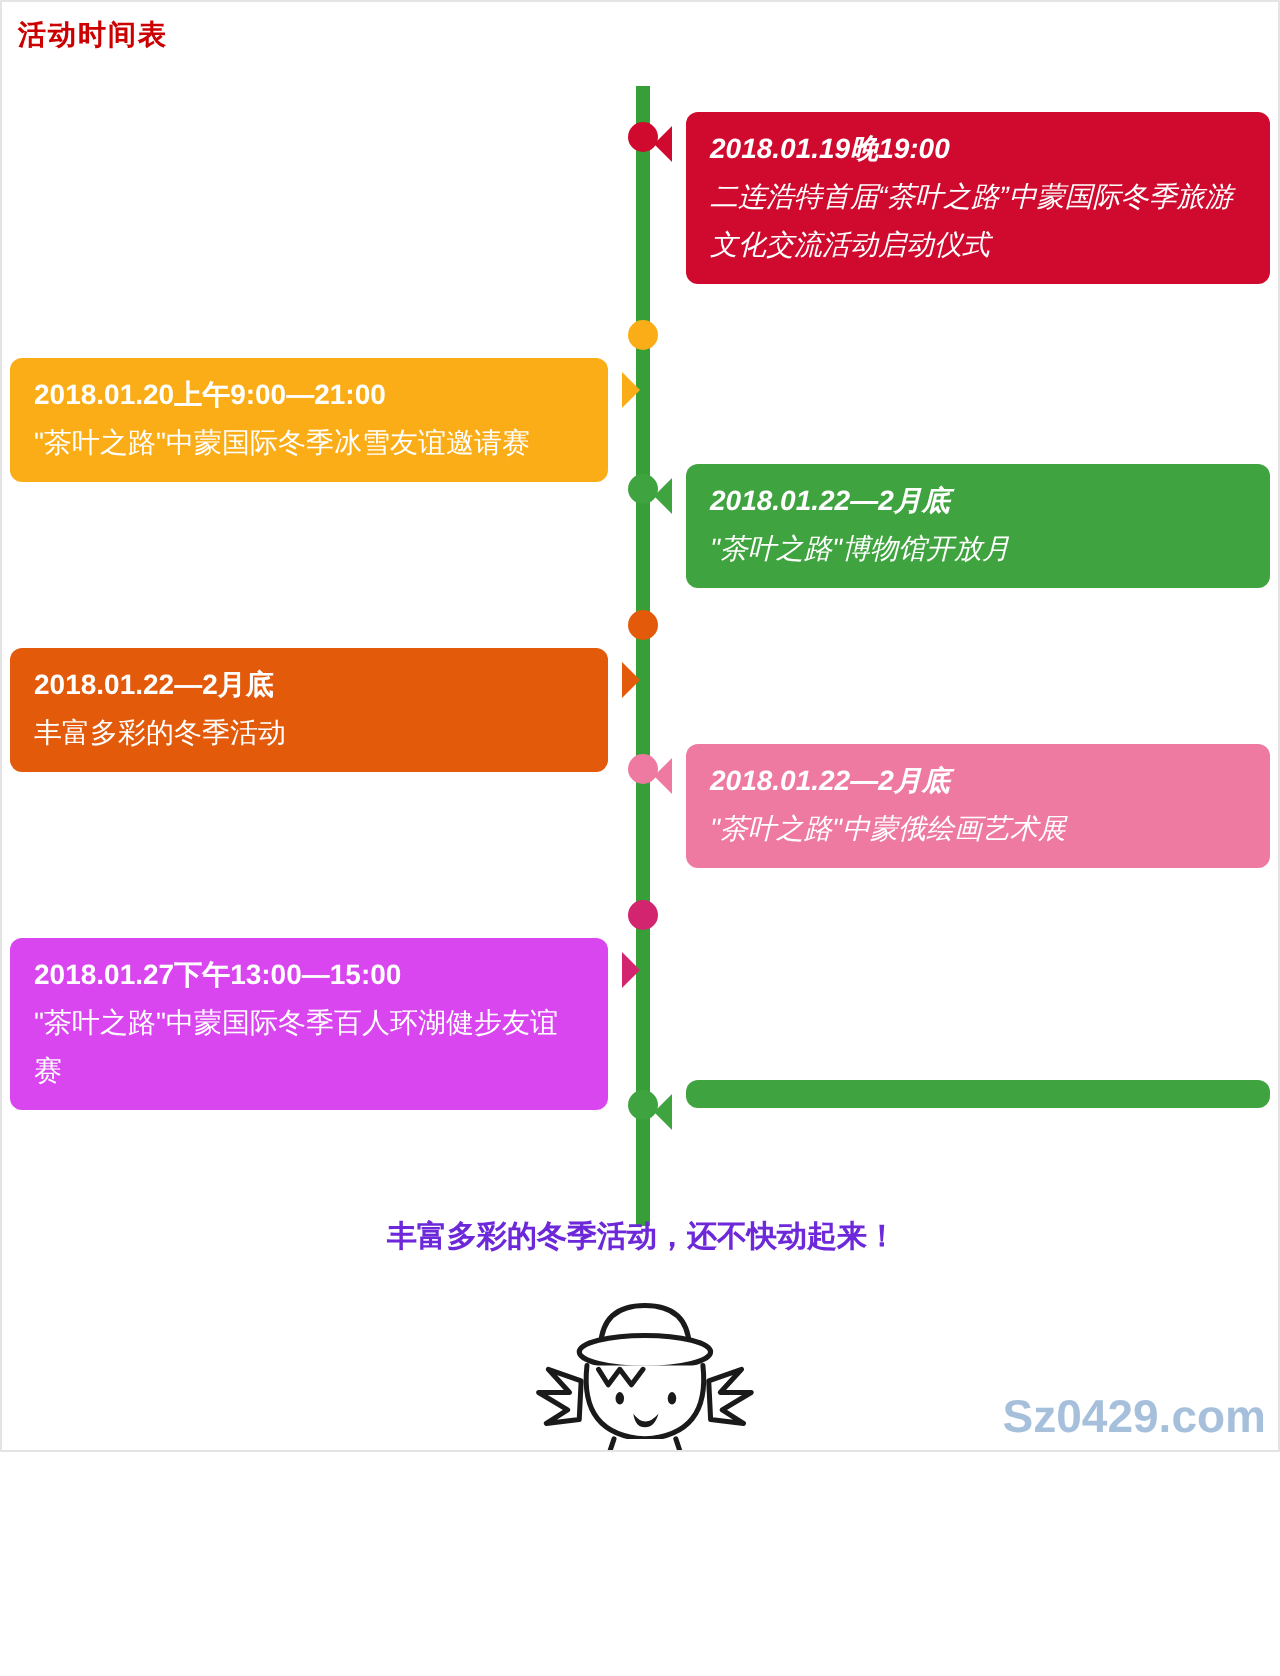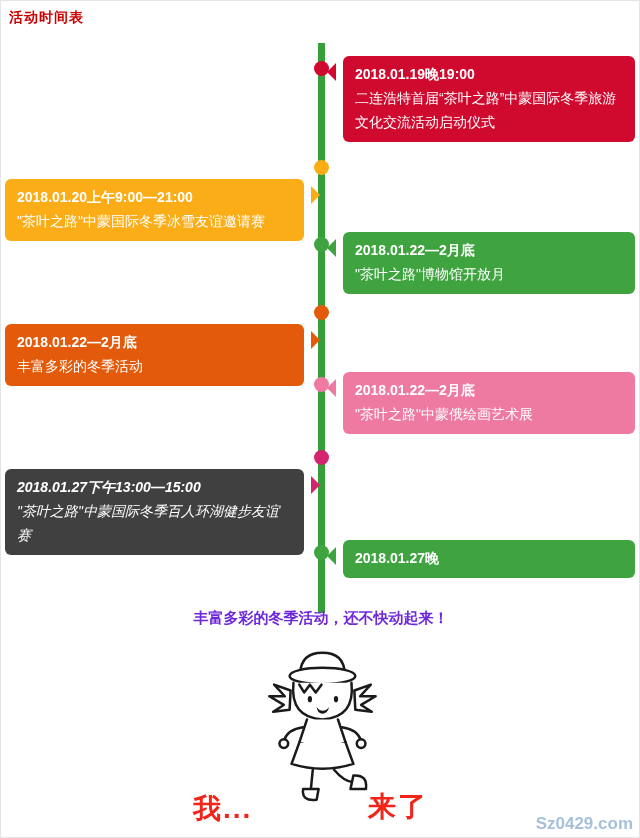--- a/index.html
+++ b/index.html
@@ -1,55 +1,55 @@
 <!DOCTYPE html>
 <html><head>
 <meta charset="utf-8">
 <style>
   * { margin:0; padding:0; box-sizing:border-box; }
   html,body { background:#fff; }
   body { font-family:"Liberation Sans","DejaVu Sans",sans-serif; }
   .canvas{
-    position:relative; width:640px; height:838px; background:#fff;
+    position:relative; width:640px; height:726px; background:#fff;
     border:1px solid #e4e4e4; overflow:hidden;
   }
   .page-title{
     position:absolute; top:8px; left:8px;
     color:#cc0000; font-weight:bold; font-size:14px; letter-spacing:1px;
   }
   .tl-line{
     position:absolute; left:317px; top:42px; width:7px; height:570px;
     background:#379f37;
   }
   .event{ position:absolute; left:0; width:640px; }
   .dot{
     position:absolute; left:313px; top:5px; width:15px; height:15px;
     border-radius:50%;
   }
   .box{
     position:absolute; top:0; color:#fff; font-size:14px; line-height:24px;
     padding:6px 12px 8px 12px; border-radius:6px;
   }
-  .event.right .box{ left:342px; width:292px; }
+  .event.right .box{ left:342px; width:292px;font-style:italic; }
   .event.left  .box{ left:4px;  width:299px;margin-top:24px; }
   .tail{ position:absolute; top:7px; width:0; height:0; border:9px solid transparent; }
   .event.right .tail{ left:-16px; border-left:none; }
   .event.left  .tail{ right:-16px; border-right:none; }
   .ev-time{ font-weight:bold; }
   .closing-note{
     position:absolute; top:608px; left:0; width:640px; text-align:center;
     color:#6d28d9; font-weight:bold; font-size:15px;
   }
   .mascot{ position:absolute; left:238px; top:645px; }
   .cry{ position:absolute; color:#f02418; font-weight:bold; font-size:28px; letter-spacing:2px; }
   .cry-left{ left:192px; top:789px; }
   .cry-right{ left:367px; top:787px; }
   .watermark{
     position:absolute; right:6px; bottom:3px;
-    color:#a6c0dc; font-size:17px; font-weight:bold;
+    color:#a6c0dc; font-size:23px; font-weight:bold;
   }
 </style>
 </head>
 <body>
 
 <div class="canvas">
 
   <div class="page-title">活动时间表</div>
 
   <div class="tl-line" style="background: rgb(55, 159, 55);"></div>
@@ -94,32 +94,31 @@
     <span class="dot" style="background: rgb(239, 122, 161);"></span>
     <div class="box" style="background: rgb(239, 122, 161);">
       <span class="tail" style="border-right-color: rgb(239, 122, 161);"></span>
       <div class="ev-time">2018.01.22—2月底</div>
       <div class="ev-desc">"茶叶之路"中蒙俄绘画艺术展</div>
     </div>
   </div>
 
   <div class="event left" style="top:444px">
     <span class="dot" style="background: rgb(211, 36, 111);"></span>
-    <div class="box" style="background: #404040; font-style: italic;">
+    <div class="box" style="background: #d946ef;">
       <span class="tail" style="border-left-color: rgb(211, 36, 111);"></span>
       <div class="ev-time">2018.01.27下午13:00—15:00</div>
       <div class="ev-desc">"茶叶之路"中蒙国际冬季百人环湖健步友谊赛</div>
     </div>
   </div>
 
   <div class="event right" style="top:539px">
     <span class="dot" style="background: rgb(63, 164, 63);"></span>
     <div class="box" style="background: rgb(63, 164, 63);">
       <span class="tail" style="border-right-color: rgb(63, 164, 63);"></span>
-      <div class="ev-time">2018.01.27晚</div>
     </div>
   </div>
 
   <div class="closing-note">丰富多彩的冬季活动，还不快动起来！</div>
 
   <div class="mascot">
     <svg width="165" height="172" viewBox="0 0 170 178" aria-hidden="true">
       <g fill="#ffffff" stroke="#1a1a1a" stroke-width="2.6" stroke-linecap="round" stroke-linejoin="round">
 
         <path d="M63 28 Q64 7 86 7 Q108 7 109 28 L109 30 L63 30 Z"></path>

